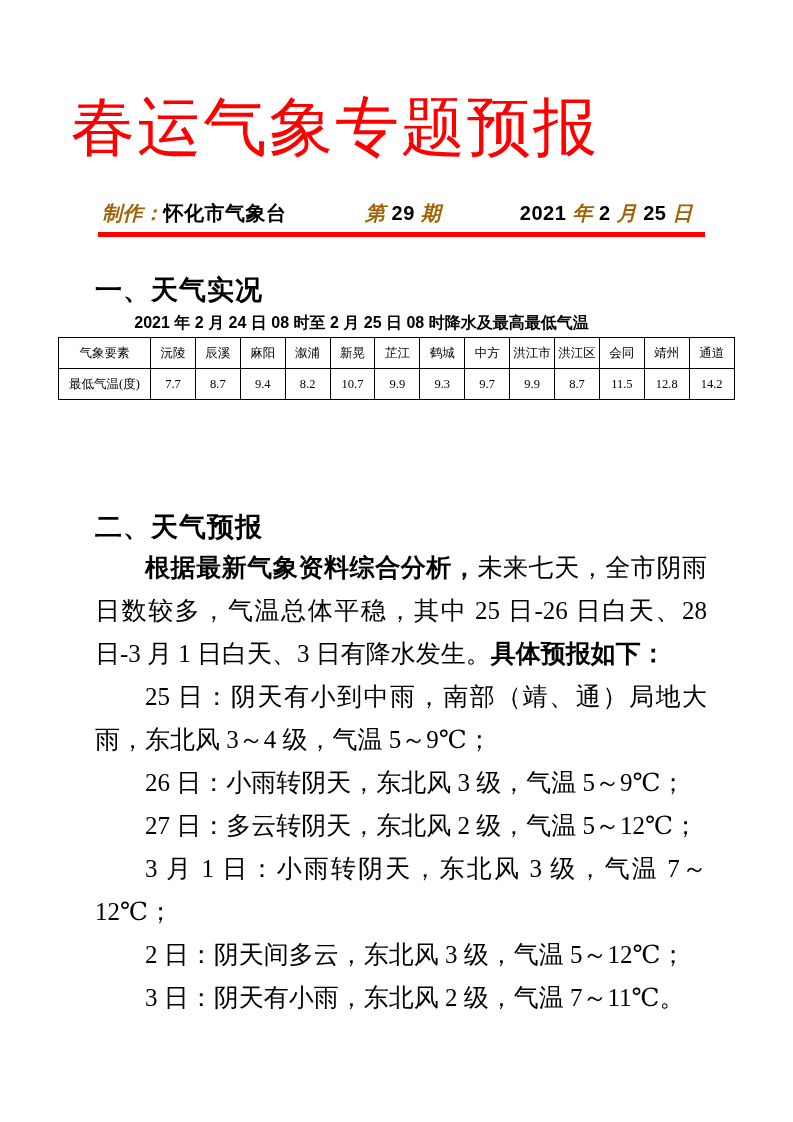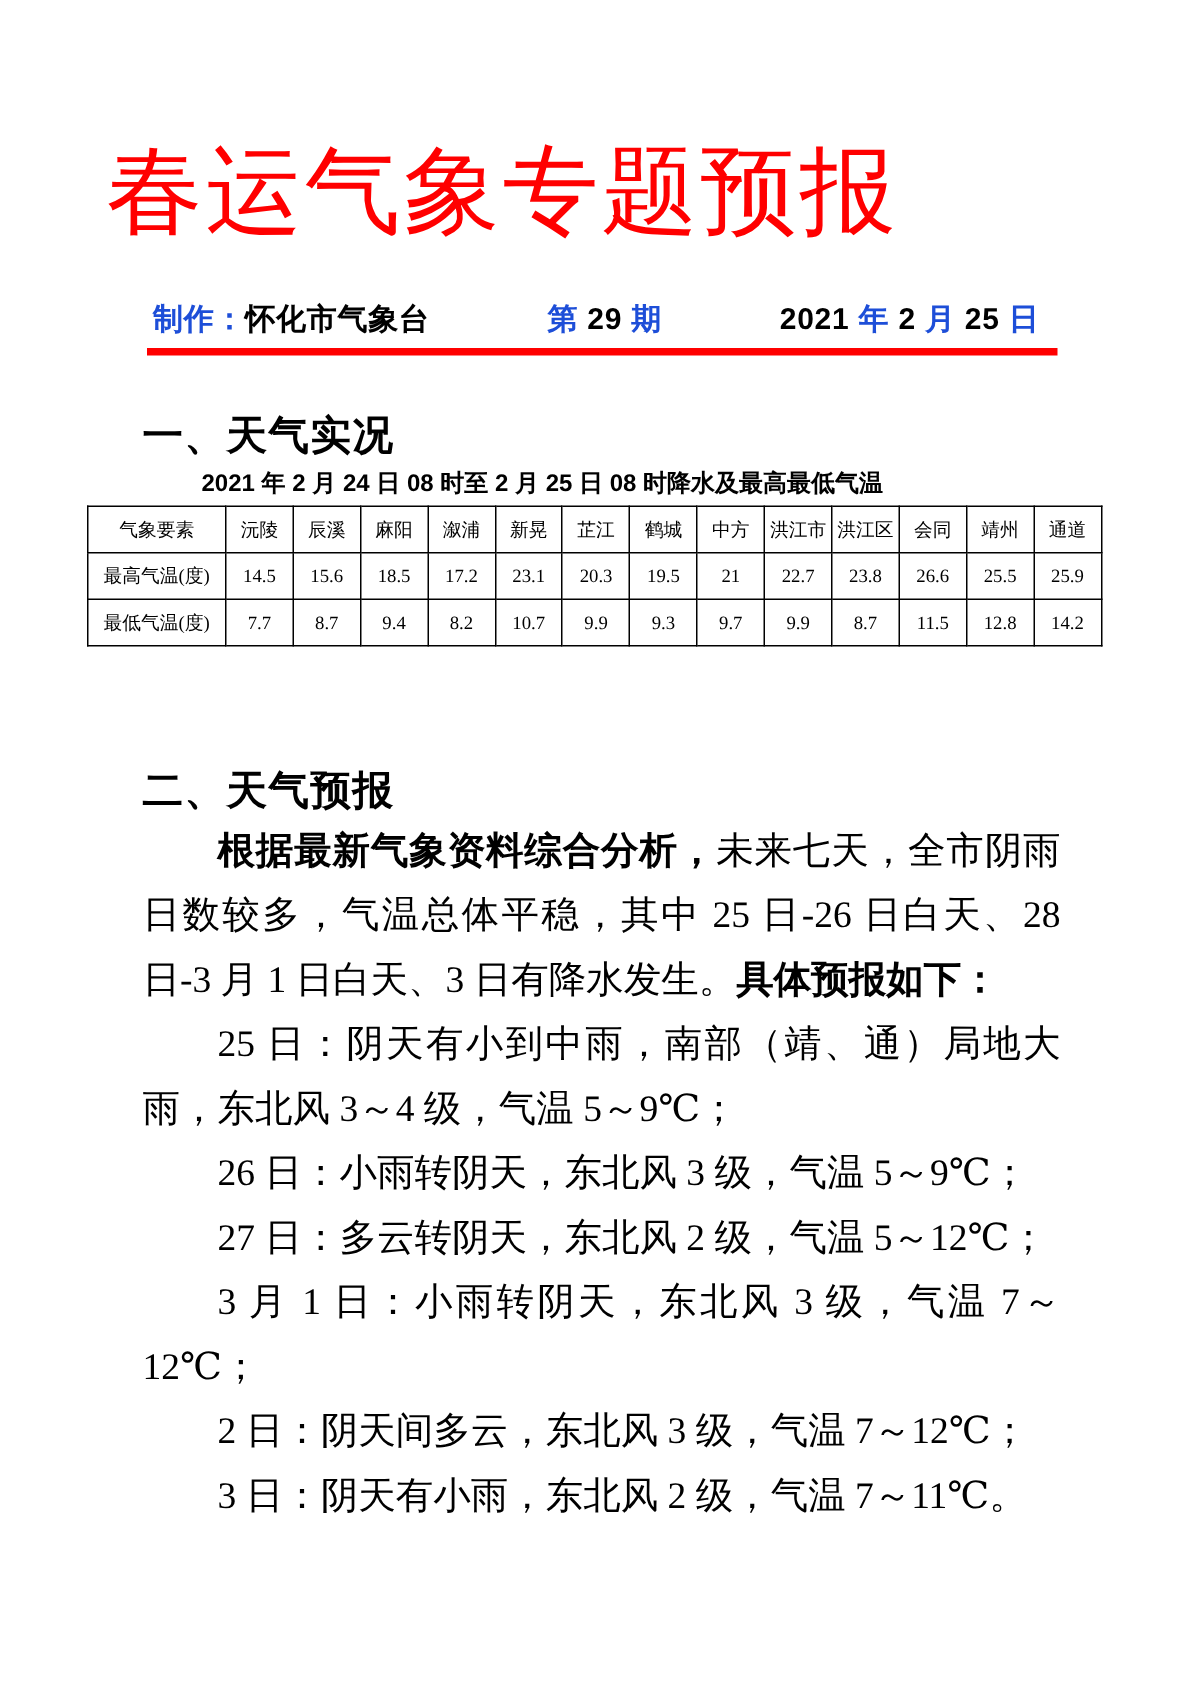--- a/index.html
+++ b/index.html
@@ -24,21 +24,21 @@
   }
 
   .header-row {
     position: absolute; top: 200px; left: 98px; width: 607px;
     display: flex; justify-content: space-between; align-items: baseline;
     font-size: 20px; line-height: 26px;
     padding: 0 12px 6px 4px;
     border-bottom: 5px solid #ff0000;
     white-space: nowrap;
   }
-  .red { color: #1d4ed8; }
+  .red { color: #a16207; font-style: italic; }
   .header-seg span { letter-spacing: 0.5px; }
 
   .sec-heading {
     position: absolute; left: 95px;
     font-size: 27px; line-height: 26px; letter-spacing: 1px;
   }
   .sec1-heading { top: 277px; }
   .sec2-heading { top: 514px; }
 
   .table-title {
@@ -118,36 +118,20 @@
     <td>芷江</td>
     <td>鹤城</td>
     <td>中方</td>
     <td>洪江市</td>
     <td>洪江区</td>
     <td>会同</td>
     <td>靖州</td>
     <td>通道</td>
   </tr>
   <tr>
-    <td>最高气温(度)</td>
-    <td>14.5</td>
-    <td>15.6</td>
-    <td>18.5</td>
-    <td>17.2</td>
-    <td>23.1</td>
-    <td>20.3</td>
-    <td>19.5</td>
-    <td>21</td>
-    <td>22.7</td>
-    <td>23.8</td>
-    <td>26.6</td>
-    <td>25.5</td>
-    <td>25.9</td>
-  </tr>
-  <tr>
     <td>最低气温(度)</td>
     <td>7.7</td>
     <td>8.7</td>
     <td>9.4</td>
     <td>8.2</td>
     <td>10.7</td>
     <td>9.9</td>
     <td>9.3</td>
     <td>9.7</td>
     <td>9.9</td>
@@ -160,15 +144,15 @@
   </table>
 
 <div class="sec-heading sec2-heading hei">二、天气预报</div>
 
 <div class="body-block">
   <p><span class="hei">根据最新气象资料综合分析，</span><span>未来七天，全市阴雨日数较多，气温总体平稳，其中 25 日-26 日白天、28 日-3 月 1 日白天、3 日有降水发生。</span><span class="hei">具体预报如下：</span></p>
   <p>25 日：阴天有小到中雨，南部（靖、通）局地大雨，东北风 3～4 级，气温 5～9℃；</p>
   <p>26 日：小雨转阴天，东北风 3 级，气温 5～9℃；</p>
   <p>27 日：多云转阴天，东北风 2 级，气温 5～12℃；</p>
   <p>3 月 1 日：小雨转阴天，东北风 3 级，气温 7～12℃；</p>
-  <p>2 日：阴天间多云，东北风 3 级，气温 7～12℃；</p>
+  <p>2 日：阴天间多云，东北风 3 级，气温 5～12℃；</p>
   <p>3 日：阴天有小雨，东北风 2 级，气温 7～11℃。</p>
 </div>
 
 </body></html>

